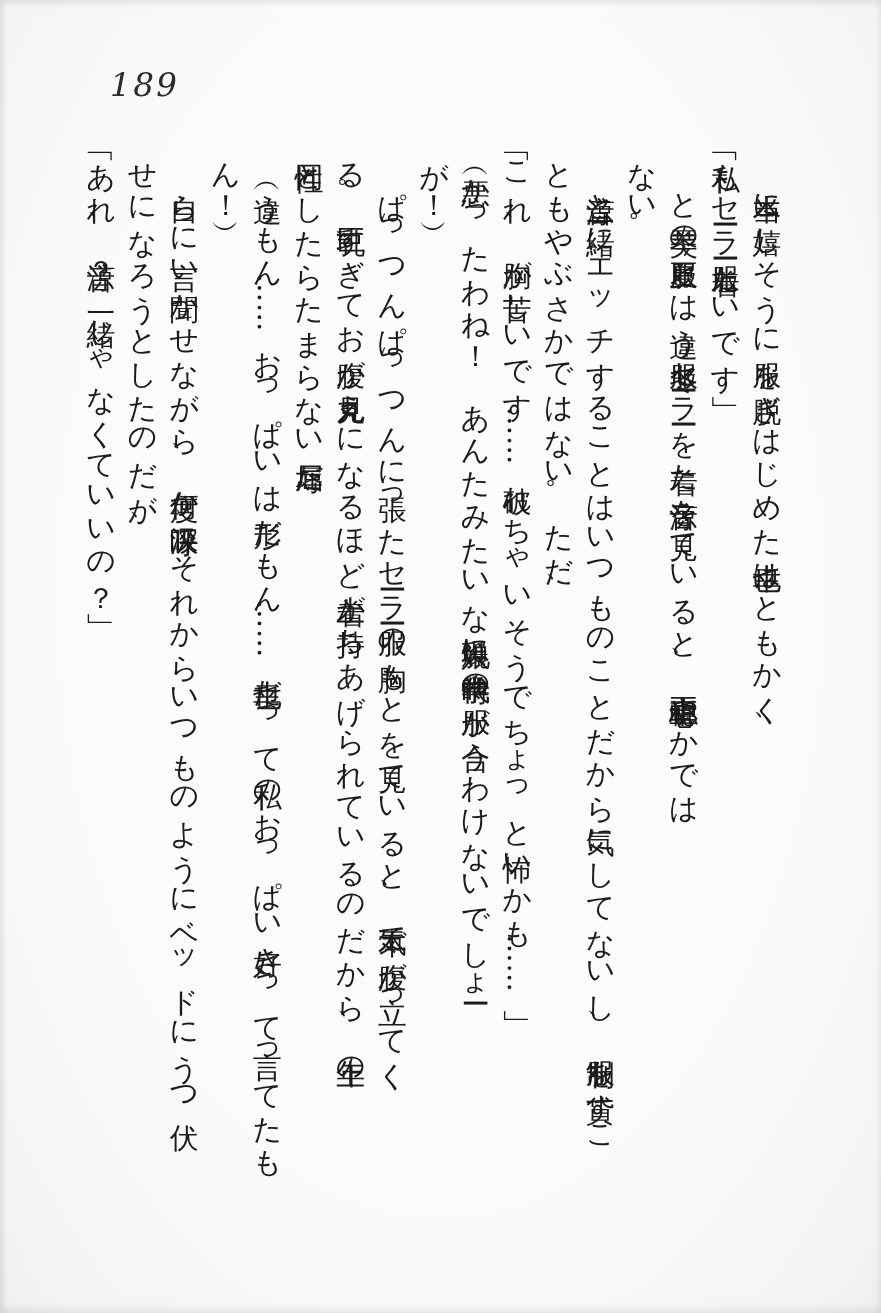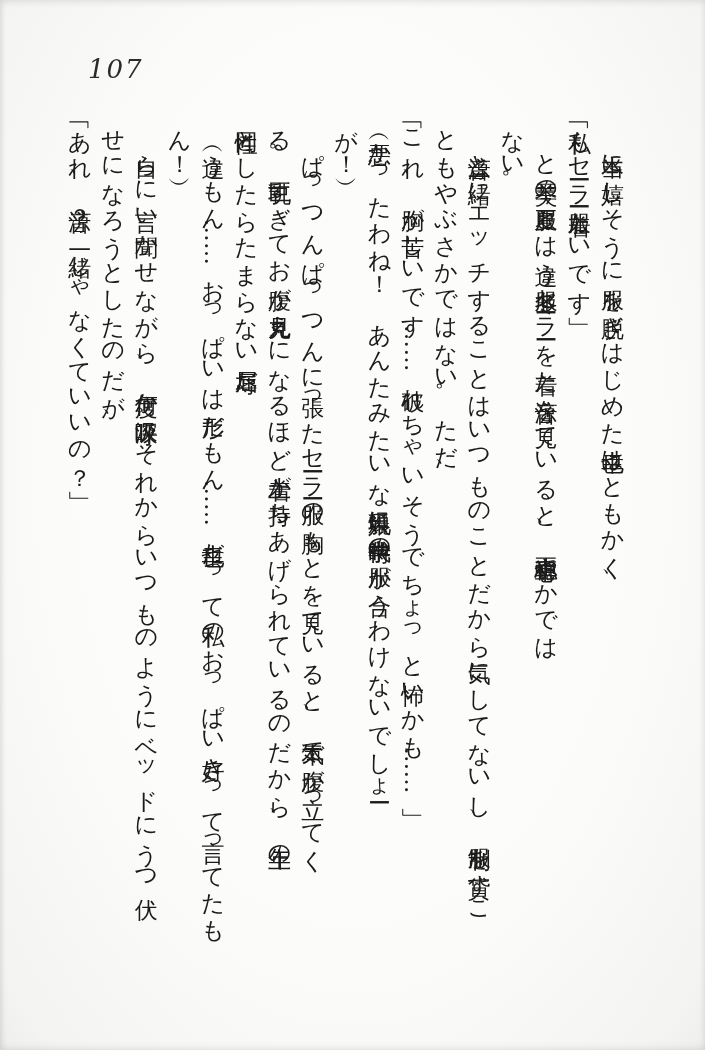--- a/index.html
+++ b/index.html
@@ -47,21 +47,21 @@
     line-height: 33.3px;
     white-space: nowrap;
   }
   .ind-1  { padding-top: 23.5px; }
   .ind-05 { padding-top: 12px; }
 </style>
 </head>
 <body>
 
 <div class="page">
-  <div class="page-number">107</div>
+  <div class="page-number">189</div>
   <div class="vtext">
       <p class="line ind-1">本当に嬉しそうに服を脱ぎはじめた幸也はともかく、</p>
       <p class="line">「私もセーラー服着たいです」</p>
       <p class="line ind-1">と美琴の夏服とは違う冬服セーラーを着た涼音を見ていると、正直心中穏やかでは</p>
       <p class="line">ない。</p>
       <p class="line ind-1">涼音と一緒にエッチすることはいつものことだから気にしてないし、制服を貸すこ</p>
       <p class="line">ともやぶさかではない。ただ、</p>
       <p class="line">「これ、胸が苦しいです……破れちゃいそうでちょっと怖いかも……」</p>
       <p class="line ind-05">（悪かったわね！　あんたみたいな爆乳娘に中学時代の服が合うわけないでしょー</p>
       <p class="line">が！）</p>

